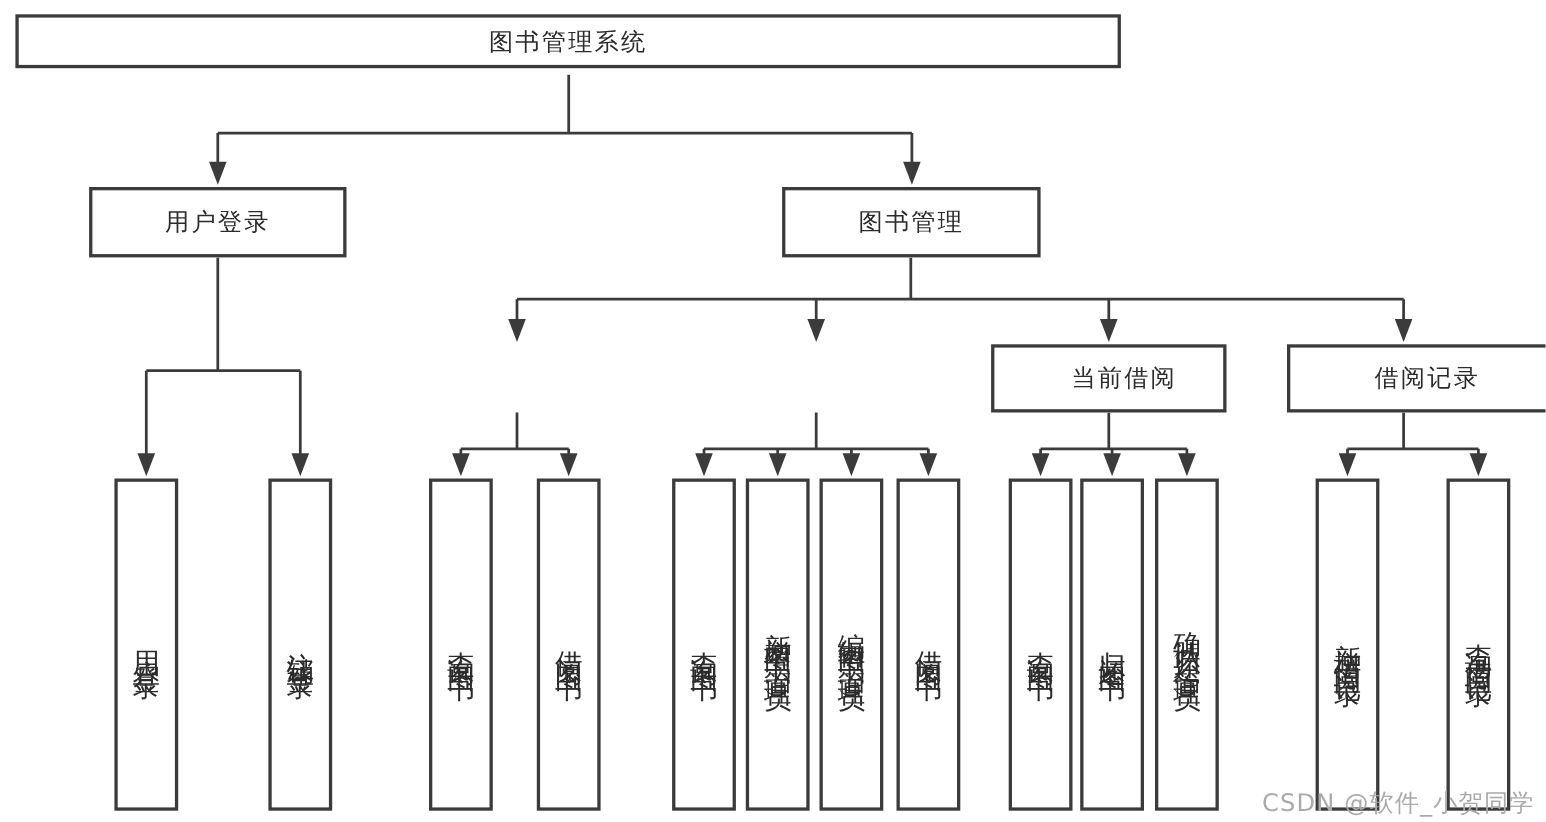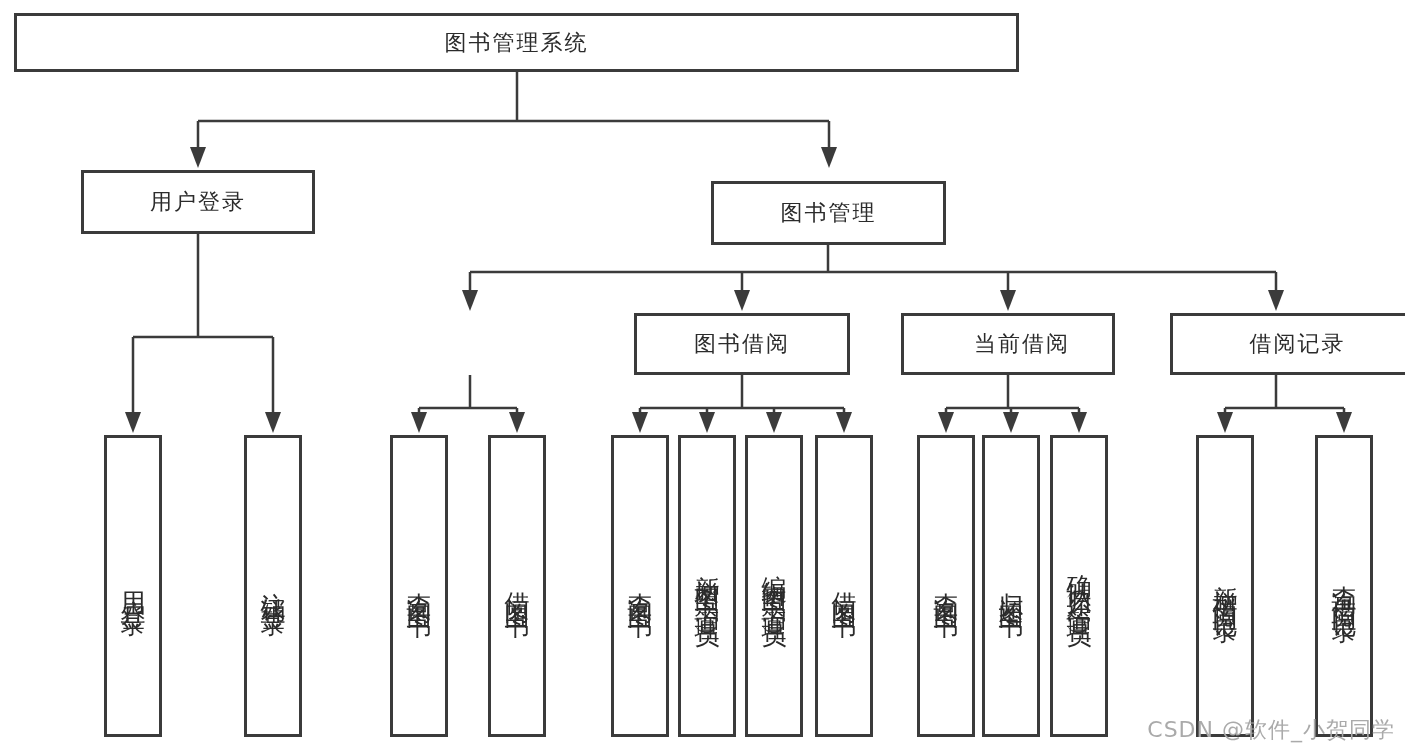--- a/index.html
+++ b/index.html
@@ -94,34 +94,31 @@
       <polygon points="766,412 782,412 774,433"></polygon>
       <polygon points="836,412 852,412 844,433"></polygon>
       <polygon points="938,412 954,412 946,433"></polygon>
       <polygon points="1003,412 1019,412 1011,433"></polygon>
       <polygon points="1071,412 1087,412 1079,433"></polygon>
       <polygon points="1217,412 1233,412 1225,433"></polygon>
       <polygon points="1336,412 1352,412 1344,433"></polygon>
     </g>
   </svg>
 
-  <div class="box root-box" style="left:14px; top:13px; width:1005px; height:59px;align-items:center;">
+  <div class="box root-box" style="left:14px; top:13px; width:1005px; height:49px;align-items:center;">
     <span>图书管理系统</span>
   </div>
 
   <div class="box h-box" style="left:81px; top:170px; width:234px; height:64px;">
     <span>用户登录</span>
   </div>
-  <div class="box h-box" style="left:711px; top:170px; width:235px; height:64px;margin-top:11px;">
+  <div class="box h-box" style="left:711px; top:170px; width:235px; height:64px;">
     <span>图书管理</span>
   </div>
 
-  <div class="box h-box" style="left:634px; top:313px; width:216px; height:62px;">
-    <span>图书借阅</span>
-  </div>
   <div class="box h-box" style="left:901px; top:313px; width:214px; height:62px;padding-left:28px;">
     <span>当前借阅</span>
   </div>
   <div class="box h-box" style="left:1170px; top:313px; width:255px; height:62px;">
     <span>借阅记录</span>
   </div>
 
   <div class="box v-box" style="left:104px; top:435px; width:58px; height:302px;">
     <span class="vtext">用户登录</span>
   </div>

